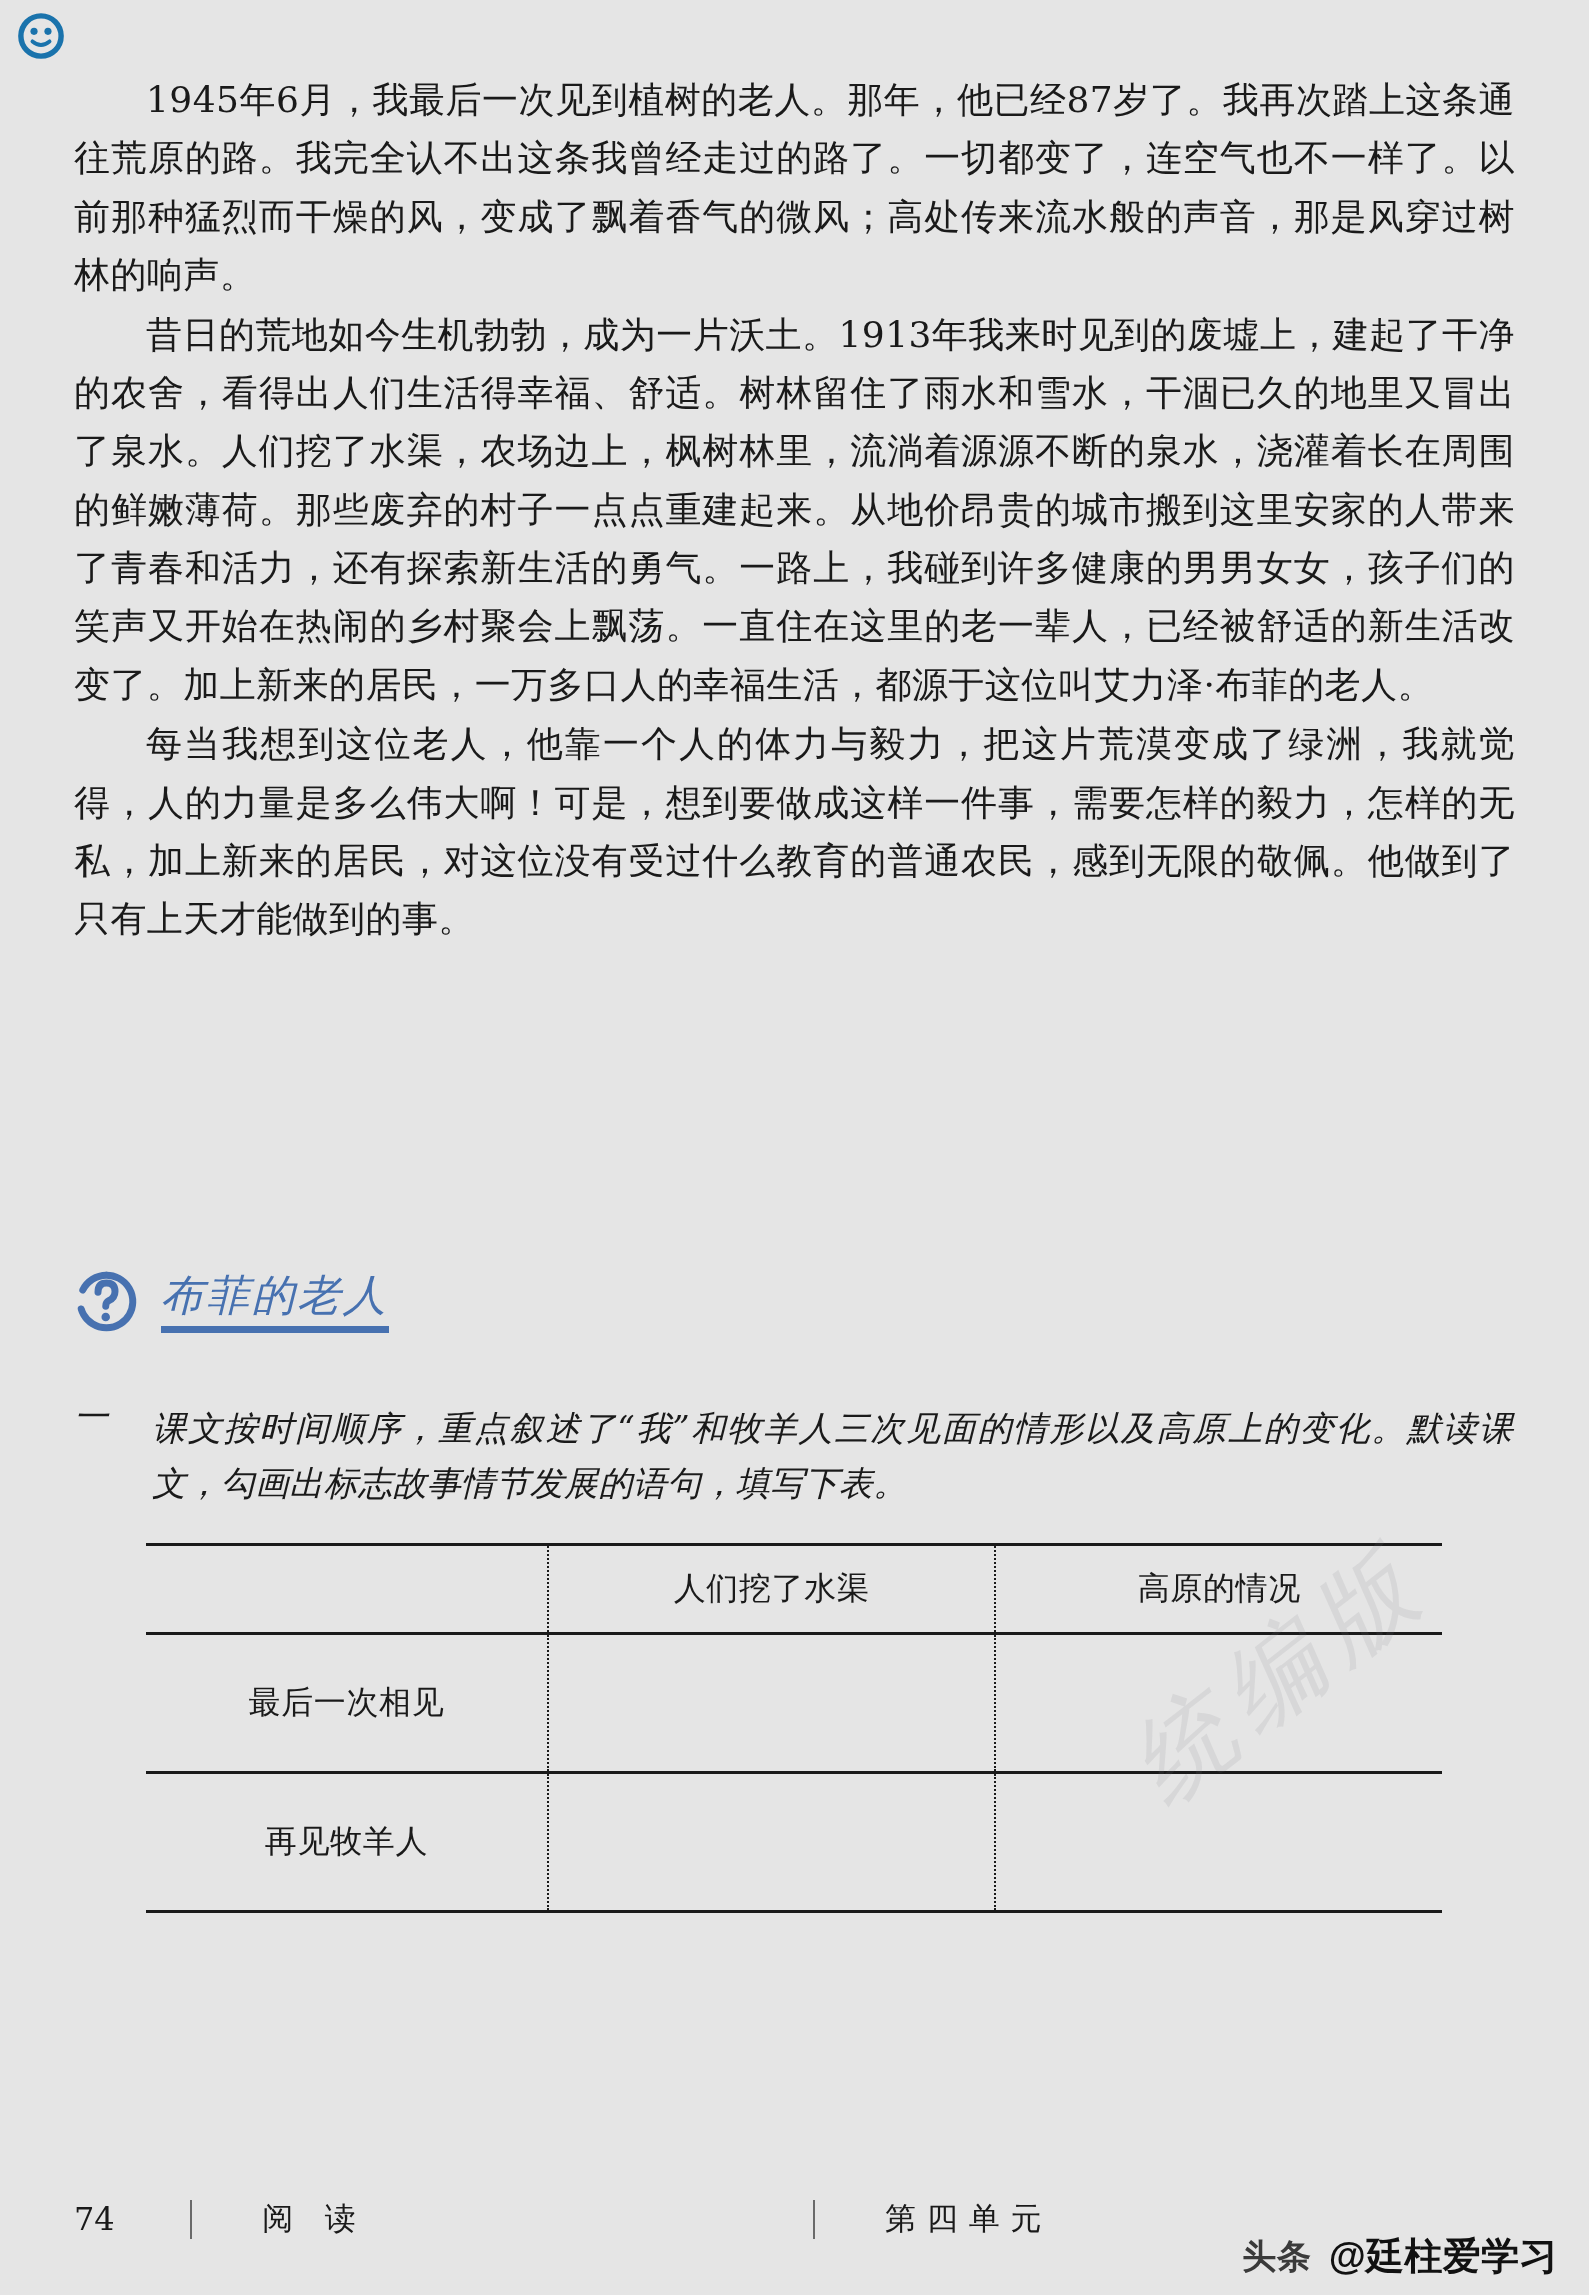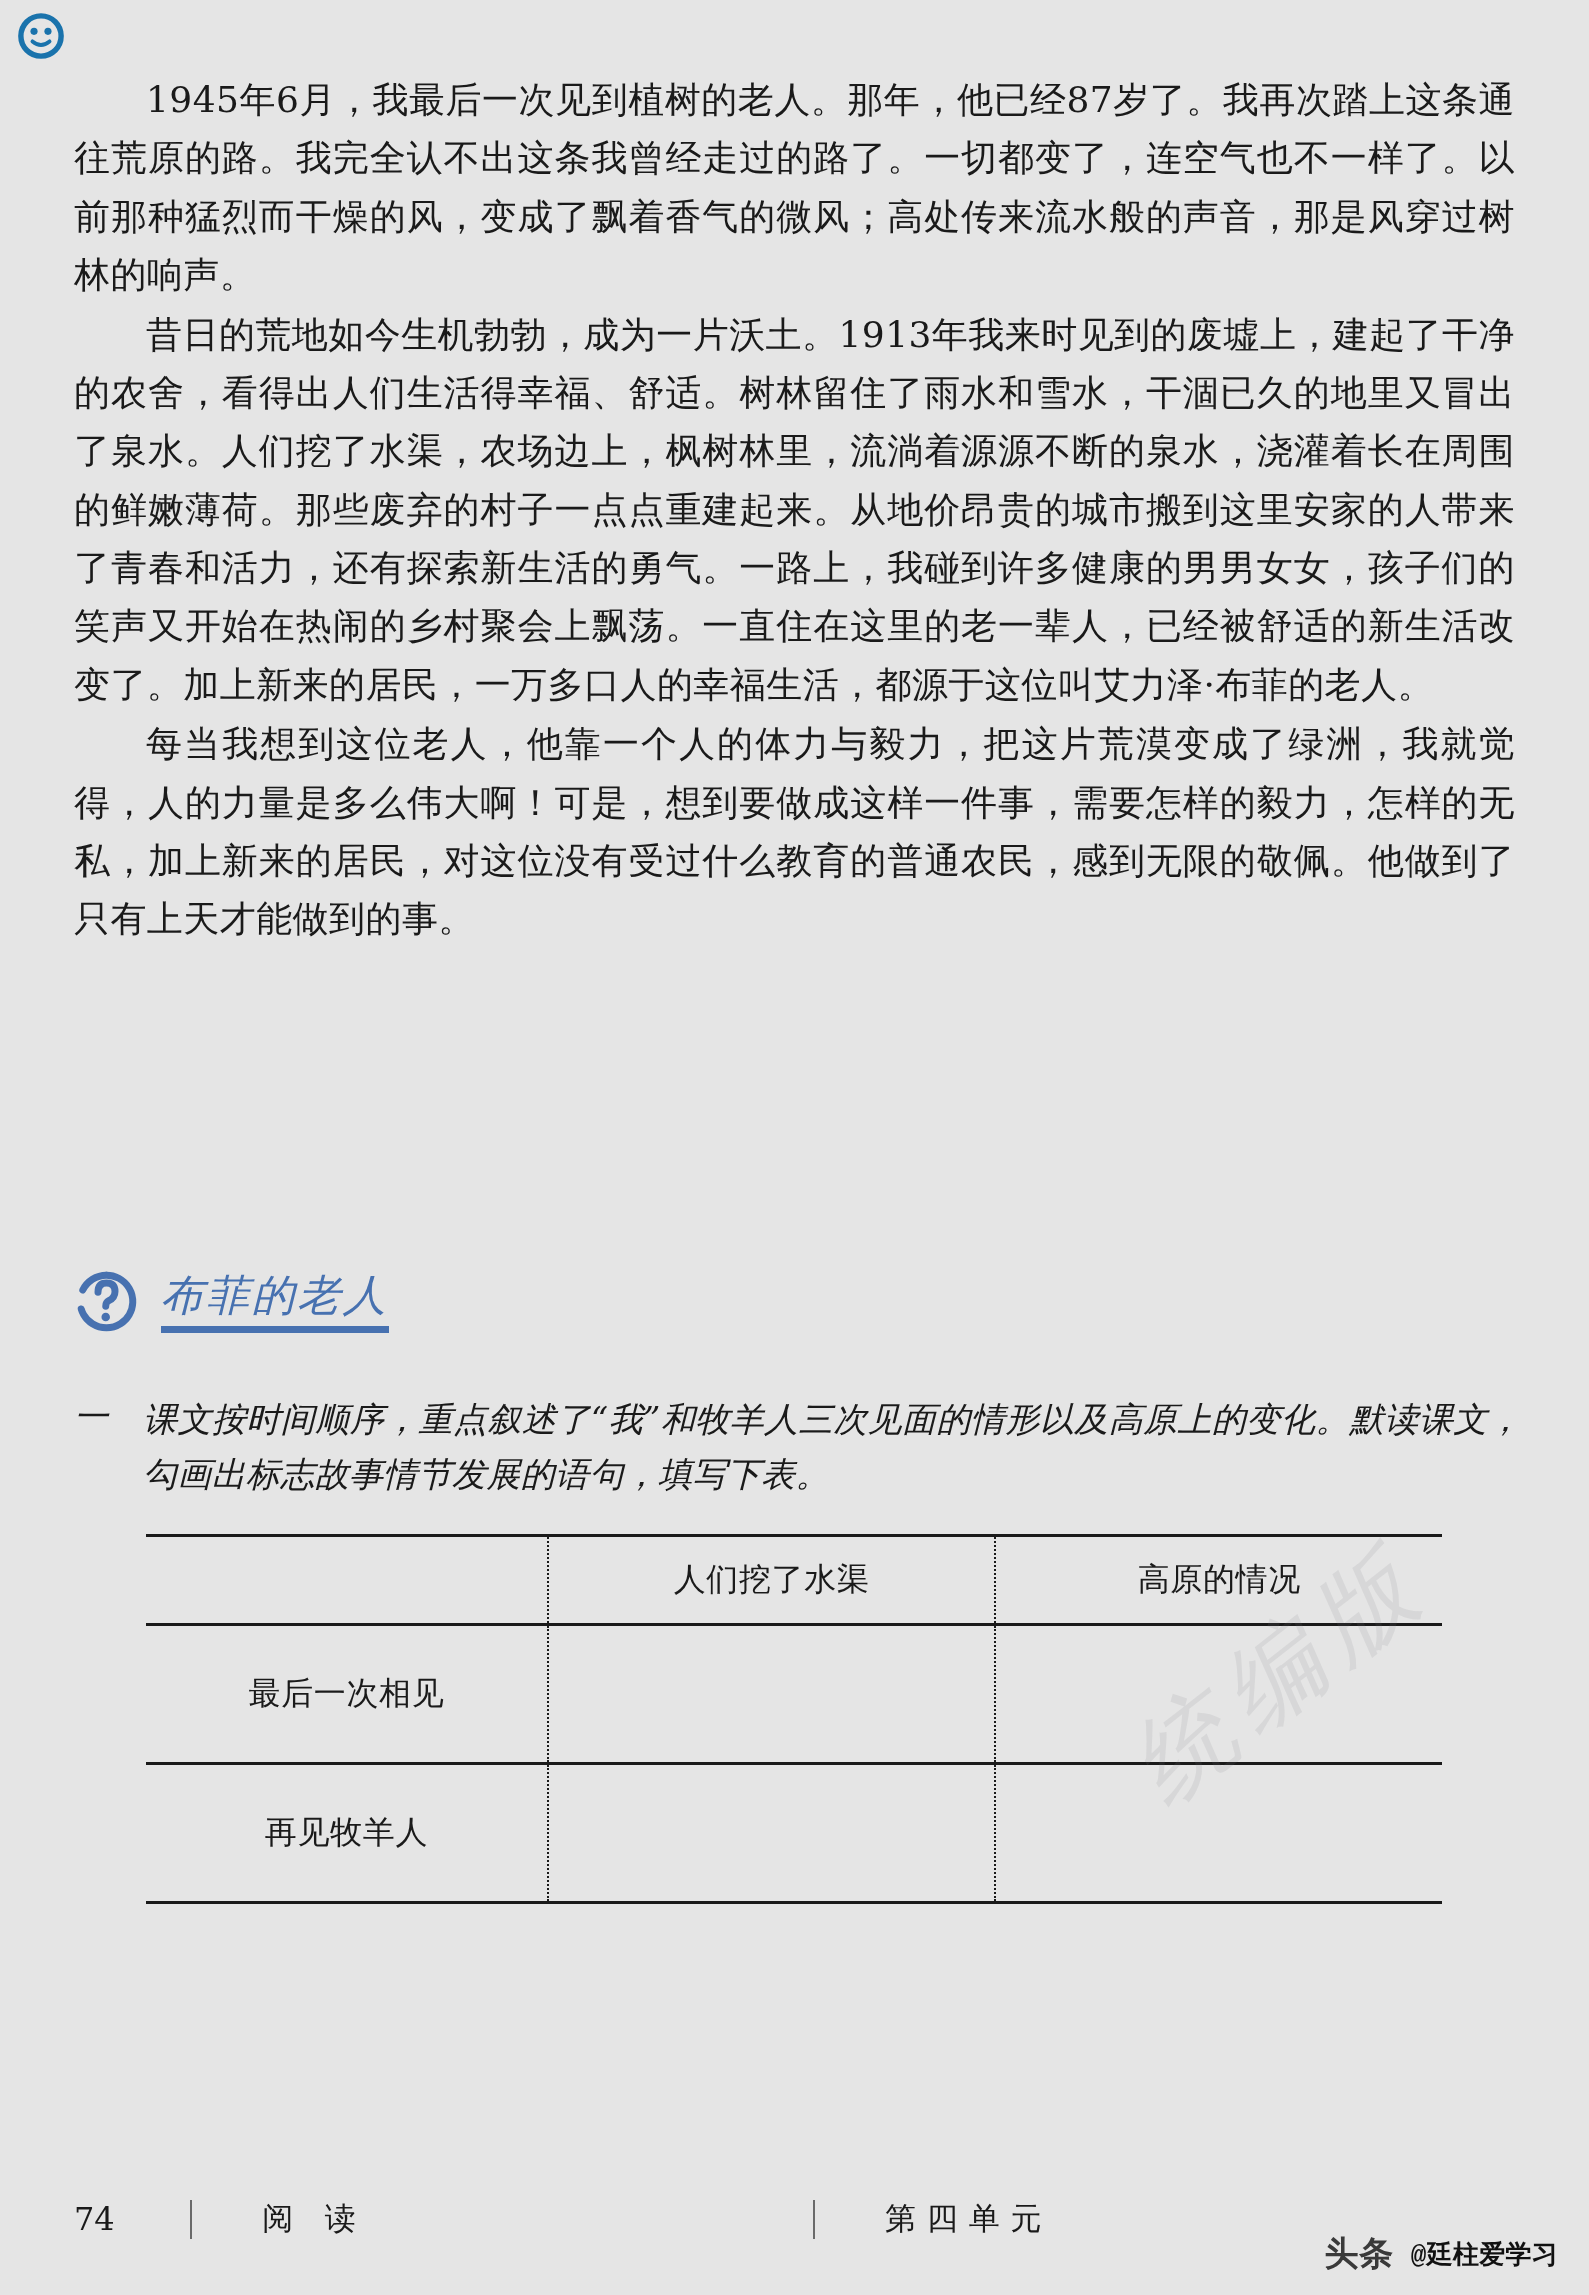--- a/index.html
+++ b/index.html
@@ -99,21 +99,21 @@
     flex: 1 1 auto;
   }
   .ex-text {
     font-family: "DejaVu Serif", "Liberation Serif", serif;
     font-style: italic;
     font-size: 34px;
     line-height: 1.62;
     color: #1a1a1a;
     text-align: justify;
     text-justify: inter-character;
-    margin: 3px;
+    margin: 12px;
     letter-spacing: 0.01em;
   }
 
   
   .ex-table {
     margin-top: 32px;
     margin-left: 6.2px;
     width: 1296px;
     border-collapse: collapse;
     table-layout: fixed;
@@ -199,22 +199,22 @@
     align-items: center;
   }
   .brand-toutiao {
     font-family: "DejaVu Sans", "Liberation Sans", sans-serif;
     font-size: 34px;
     font-weight: bold;
     color: #3a3a3a;
     letter-spacing: 0.02em;
   }
   .brand-handle {
-    font-family: Liberation Mono, monospace;
-    font-size: 26px;
+    font-family: Liberation Sans, sans-serif;
+    font-size: 38px;
     font-weight: bold;
     color: #111111;
     margin-left: 17px;
     letter-spacing: 0.01em;
   }
 </style>
 </head>
 <body>
 
 <div class="page">

